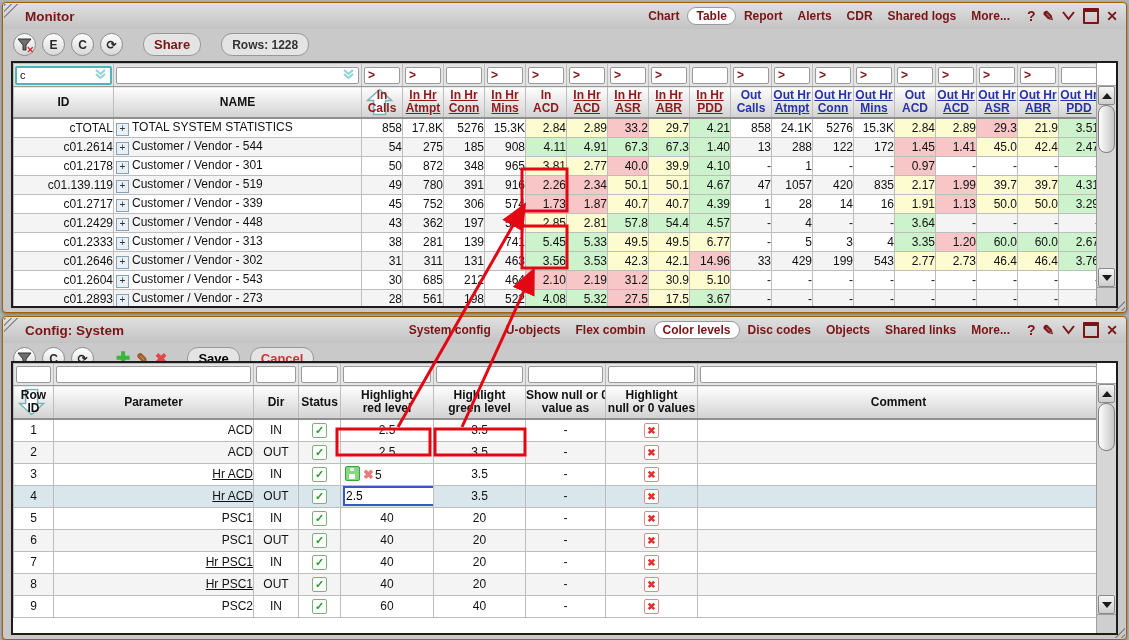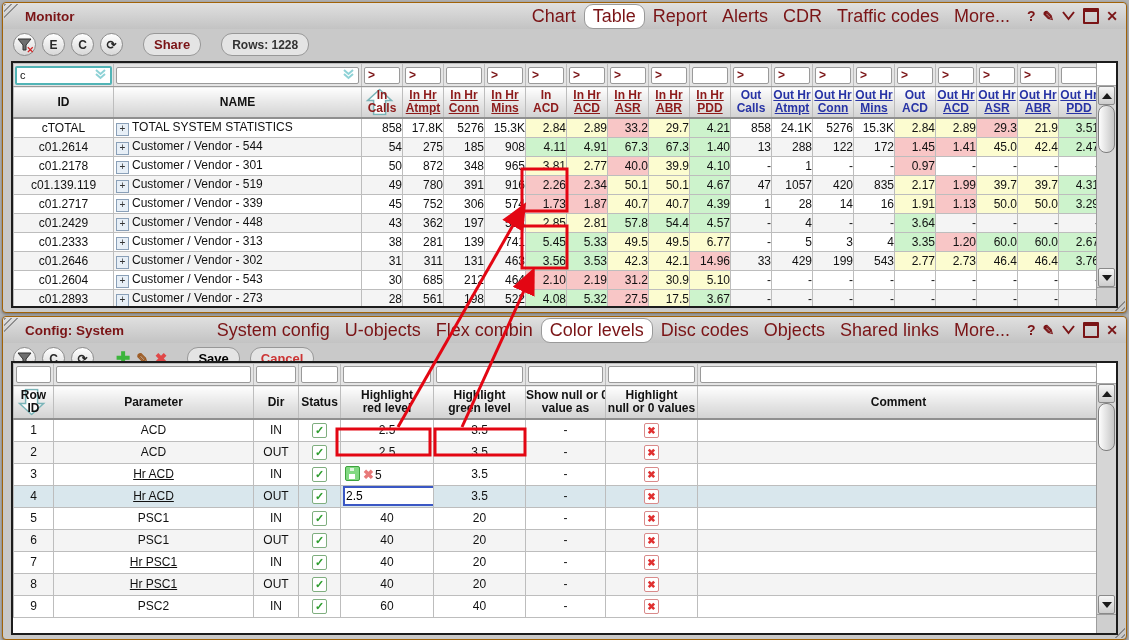--- a/index.html
+++ b/index.html
@@ -14,21 +14,21 @@
     background:repeating-linear-gradient(135deg,#8f8f8f 0 1.5px,transparent 1.5px 4.5px);
     clip-path:polygon(0 0,100% 0,0 100%);}
   .grip-br{position:absolute;right:1px;bottom:1px;width:15px;height:15px;z-index:40;
     background:repeating-linear-gradient(135deg,#8a8a8a 0 1.5px,transparent 1.5px 4.5px);
     clip-path:polygon(100% 0,100% 100%,0 100%);}
 
   .titlebar{height:26px;display:flex;align-items:center;padding:0 8px 0 22px;
     background:linear-gradient(#e0e0e0,#c3c3c3);border-radius:4px 4px 0 0;}
   .title{color:#7a1416;font-weight:bold;font-size:13.5px;}
   .menu{margin-left:auto;display:flex;align-items:center;gap:1px;}
-  .menu-item{color:#7a1416;font-weight:normal;font-size:18px;padding:1px 7px;border-radius:9px;cursor:pointer;white-space:nowrap;}
+  .menu-item{color:#7a1416;font-weight:bold;font-size:12px;padding:1px 7px;border-radius:9px;cursor:pointer;white-space:nowrap;}
   .menu-item.active{background:#fff;border:1px solid #999;padding:1px 8px;}
   .winicons{display:flex;align-items:center;gap:7px;margin-left:10px;}
   .wicon{color:#7a1416;font-weight:bold;font-size:14px;line-height:14px;cursor:pointer;}
   .wicon.win{width:12px;height:10px;border:2px solid #7a1416;border-top:4px solid #7a1416;border-radius:1px;}
   .vv{display:inline-block;}
 
   .toolbar{height:31px;display:flex;align-items:center;padding:0 10px;gap:6px;}
   .circle-btn{width:21px;height:21px;border-radius:50%;background:linear-gradient(#ffffff,#d8d8d8);
     border:1px solid #8d8d8d;display:flex;align-items:center;justify-content:center;
     font-weight:bold;font-size:12px;color:#2a2a2a;cursor:pointer;flex:none;}
@@ -65,21 +65,21 @@
 
   tr.hrow th{background:linear-gradient(#fefefe,#d2d2d2);border-bottom:2px solid #8f8f8f;position:relative;height:30px;vertical-align:middle;}
   #config-panel tr.hrow th{height:32px;}
   .hl{font-weight:bold;font-size:12px;text-align:center;line-height:13px;position:relative;z-index:2;}
   .h-in .hl{color:#8d1a1a;}
   .h-out .hl{color:#2733a5;}
   .h-plain .hl{color:#111;}
   th.hlink .hl{text-decoration:underline;}
   .sortarrow{position:absolute;left:50%;top:50%;transform:translate(-58%,-50%);z-index:1;}
 
-  td.cid{padding-left:4px;text-align:center;}
+  td.cid{padding-left:4px;text-align:right;}
   td.cname{padding-left:2px;text-align:left;}
   td.num{text-align:right;padding-right:4px;}
   td.ctr{text-align:center;}
   tr.drow{height:19px;}
   #config-panel tr.drow{height:22px;}
   tr.drow.alt td{background:#f4f4f4;}
   tr.drow td{background:#fff;}
   td.cg{background:#cdf3cc !important;}
   td.cy{background:#fcfcd0 !important;}
   td.cr{background:#f8c6c6 !important;}
@@ -120,21 +120,21 @@
   <div class="panel" id="monitor-panel">
     <div class="grip-tl"></div>
     <div class="titlebar">
       <span class="title">Monitor</span>
       <div class="menu">
           <span class="menu-item">Chart</span>
           <span class="menu-item active">Table</span>
           <span class="menu-item">Report</span>
           <span class="menu-item">Alerts</span>
           <span class="menu-item">CDR</span>
-          <span class="menu-item">Traffic codes</span>
+          <span class="menu-item">Shared logs</span>
           <span class="menu-item">More...</span>
         </div>
       <div class="winicons">
         <span class="wicon">?</span>
         <span class="wicon">✎</span>
         <span class="wicon vv"><svg width="15" height="11">
               <polyline points="2,2 7.5,9 13,2" fill="none" stroke="#7a1416" stroke-width="2"></polyline>
             </svg></span>
         <span class="wicon win"></span>
         <span class="wicon">✕</span>

